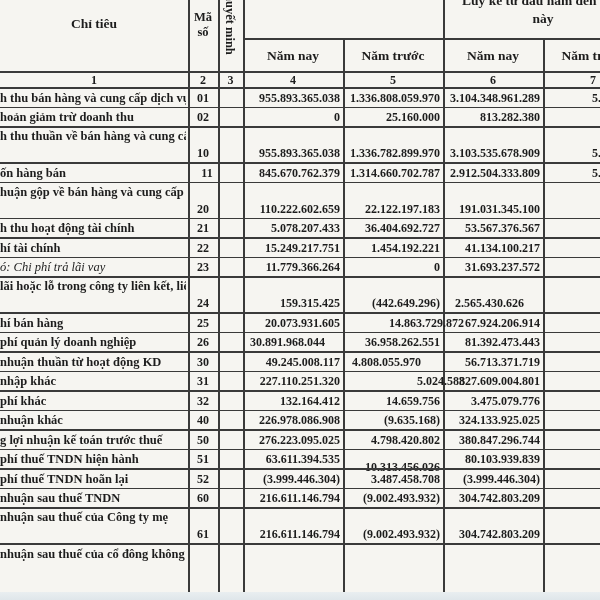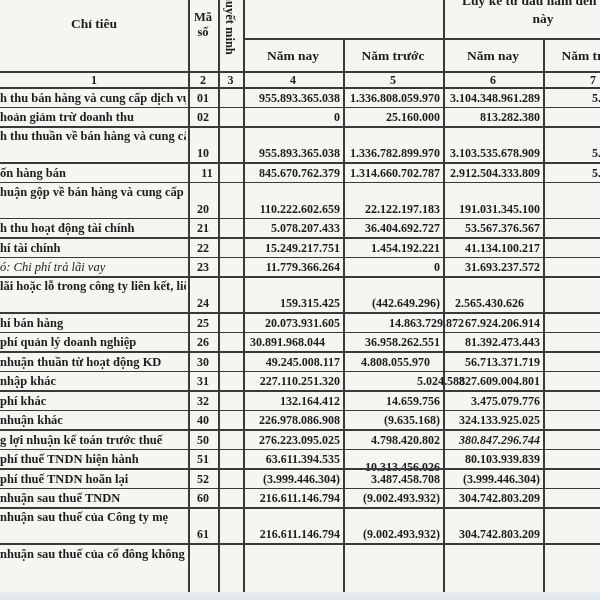--- a/index.html
+++ b/index.html
@@ -165,21 +165,21 @@
         <div class="cell num" style="left: 243px; top: 335px; width: 85px;">30.891.968.044</div>
         <div class="cell num" style="left: 343px; top: 335px; width: 100px;">36.958.262.551</div>
         <div class="cell num" style="left: 443px; top: 335px; width: 100px;">81.392.473.443</div>
         <div class="cell num" style="left: 543px; top: 335px; width: 100px;">97.146</div>
         <div class="hline" style="top: 351px; width: 640px;"></div>
       </div>
       <div>
         <div class="cell lbl" style="left: 0px; top: 354.5px; width: 186px;">nhuận thuần từ hoạt động KD</div>
         <div class="cell code" style="left: 188px; top: 354.5px; width: 30px;">30</div>
         <div class="cell num" style="left: 243px; top: 354.5px; width: 100px;">49.245.008.117</div>
-        <div class="cell num" style="left: 343px; top: 354.5px; width: 90px;">4.808.055.970</div>
+        <div class="cell num" style="left: 343px; top: 354.5px; width: 90px; text-align: center;">4.808.055.970</div>
         <div class="cell num" style="left: 443px; top: 354.5px; width: 100px;">56.713.371.719</div>
         <div class="cell num" style="left: 543px; top: 354.5px; width: 100px;">24.689</div>
         <div class="hline" style="top: 370.5px; width: 640px;"></div>
       </div>
       <div>
         <div class="cell lbl" style="left: 0px; top: 374px; width: 186px;">nhập khác</div>
         <div class="cell code" style="left: 188px; top: 374px; width: 30px;">31</div>
         <div class="cell num" style="left: 243px; top: 374px; width: 100px;">227.110.251.320</div>
         <div class="cell num" style="left: 351px; top: 374px; width: 117px;">5.024.588</div>
         <div class="cell num" style="left: 443px; top: 374px; width: 100px;">327.609.004.801</div>
@@ -202,21 +202,21 @@
         <div class="cell num" style="left: 343px; top: 413px; width: 100px;">(9.635.168)</div>
         <div class="cell num" style="left: 443px; top: 413px; width: 100px;">324.133.925.025</div>
         <div class="cell num" style="left: 543px; top: 413px; width: 100px;">393.245</div>
         <div class="hline" style="top: 429px; width: 640px;"></div>
       </div>
       <div>
         <div class="cell lbl" style="left: 0px; top: 432.5px; width: 186px;">g lợi nhuận kế toán trước thuế</div>
         <div class="cell code" style="left: 188px; top: 432.5px; width: 30px;">50</div>
         <div class="cell num" style="left: 243px; top: 432.5px; width: 100px;">276.223.095.025</div>
         <div class="cell num" style="left: 343px; top: 432.5px; width: 100px;">4.798.420.802</div>
-        <div class="cell num" style="left: 443px; top: 432.5px; width: 100px; font-style: italic;">380.847.296.744</div>
+        <div class="cell num" style="left: 443px; top: 432.5px; width: 100px;">380.847.296.744</div>
         <div class="cell num" style="left: 543px; top: 432.5px; width: 100px;">417.934</div>
         <div class="hline" style="top: 448.5px; width: 640px;"></div>
       </div>
       <div>
         <div class="cell lbl" style="left: 0px; top: 452px; width: 186px;">phí thuế TNDN hiện hành</div>
         <div class="cell code" style="left: 188px; top: 452px; width: 30px;">51</div>
         <div class="cell num" style="left: 243px; top: 452px; width: 100px;">63.611.394.535</div>
         <div class="cell num" style="left: 343px; top: 452px; width: 100px; margin-top: 8px;">10.313.456.026</div>
         <div class="cell num" style="left: 443px; top: 452px; width: 100px;">80.103.939.839</div>
         <div class="cell num" style="left: 543px; top: 452px; width: 100px;">79.192</div>

